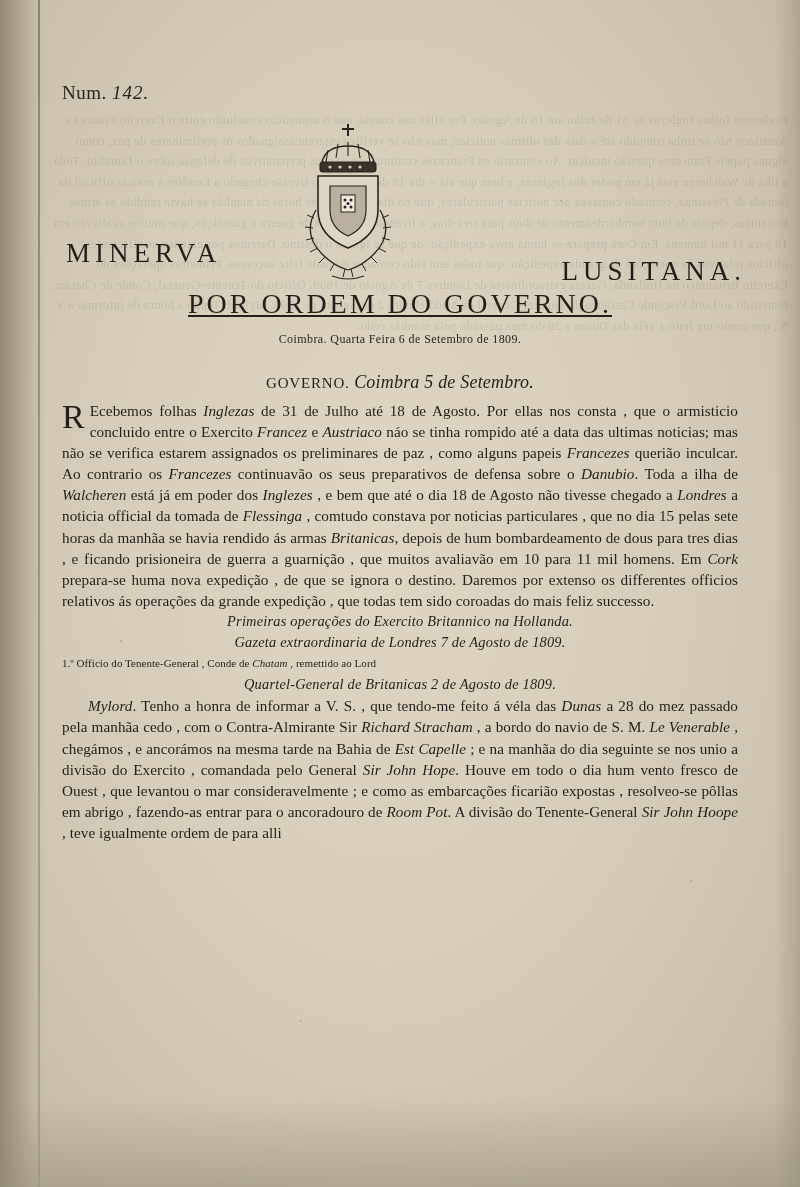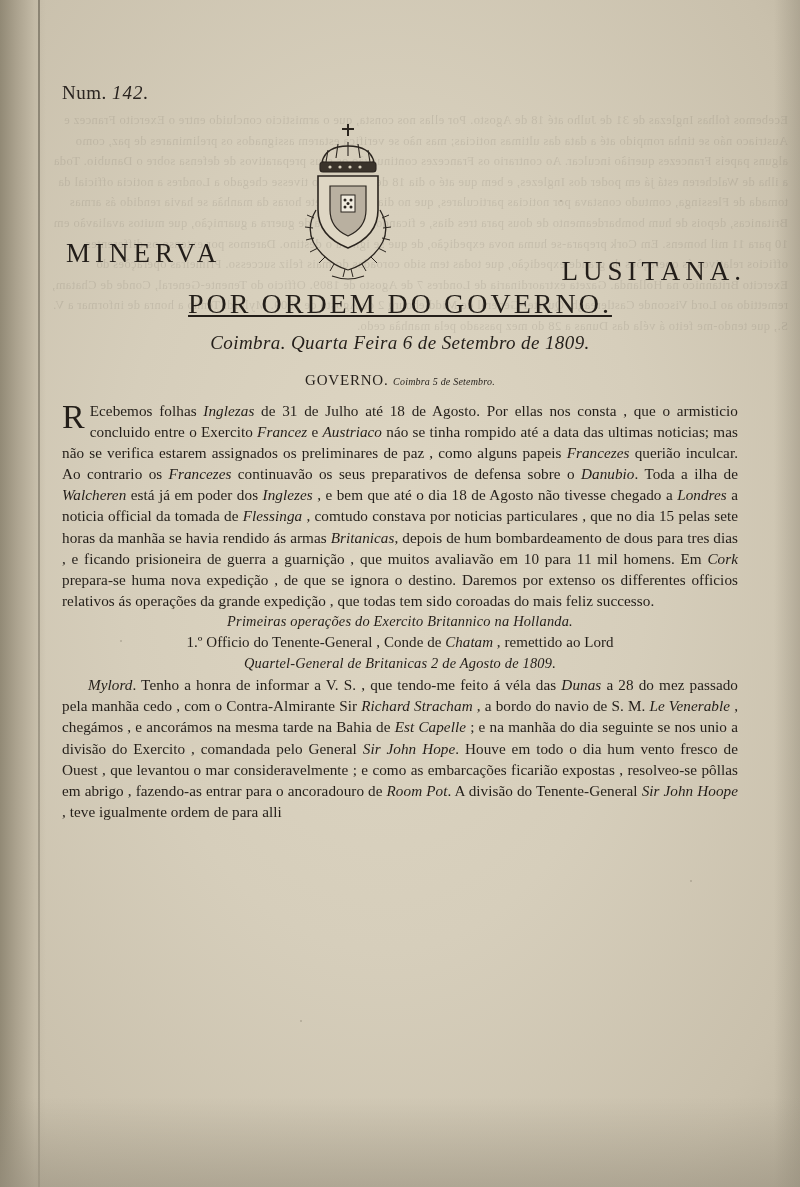--- a/index.html
+++ b/index.html
@@ -108,35 +108,34 @@
     font-size: 28px;
     letter-spacing: 3px;
     color: #241f1a;
     text-decoration: underline;
   }
   .date-line {
     position: absolute;
     left: 0; top: 332px;
     width: 800px;
     text-align: center;
-    font-size: 19px;
-    font-style: italic;
+    font-size: 12px;
     letter-spacing: .4px;
   }
   .dateline-place {
     position: absolute;
     left: 0; top: 372px;
     width: 800px;
     text-align: center;
     font-size: 15px;
     letter-spacing: .8px;
   }
   .dateline-place .sub {
     font-style: italic;
-    font-size: 10px;
+    font-size: 18px;
     letter-spacing: .2px;
   }
   
   .body {
     position: absolute;
     left: 62px; top: 400px;
     width: 676px;
     font-size: 15.2px;
     line-height: 21.1px;
     text-align: justify;
@@ -154,22 +153,22 @@
   i { font-style: italic; }
   .center-it {
     display: block;
     text-align: center;
     font-style: italic;
     font-size: 14.4px;
     letter-spacing: .2px;
   }
   .center-ro {
     display: block;
-    text-align: center;
-    font-size: 15px;
+    text-align: left;
+    font-size: 11px;
   }
   .indent { text-indent: 26px; }
   
   .speck {
     position: absolute;
     background: #6f6658;
     border-radius: 50%;
     opacity: .35;
   }
 </style>
@@ -241,20 +240,21 @@
     <div class="dateline-place">
       <span>GOVERNO.</span>
       <span class="sub">Coimbra 5 de Setembro.</span>
     </div>
 
     <div class="body">
       <p>
         <span class="dropcap">R</span><span>Ecebemos folhas <i>Inglezas</i> de 31 de Julho até 18 de Agosto. Por ellas nos consta , que o armisticio concluido entre o Exercito <i>Francez</i> e <i>Austriaco</i> náo se tinha rompido até a data das ultimas noticias; mas não se verifica estarem assignados os preliminares de paz , como alguns papeis <i>Francezes</i> querião inculcar. Ao contrario os <i>Francezes</i> continuavão os seus preparativos de defensa sobre o <i>Danubio</i>. Toda a ilha de <i>Walcheren</i> está já em poder dos <i>Inglezes</i> , e bem que até o dia 18 de Agosto não tivesse chegado a <i>Londres</i> a noticia official da tomada de <i>Flessinga</i> , comtudo constava por noticias particulares , que no dia 15 pelas sete horas da manhãa se havia rendido ás armas <i>Britanicas</i>, depois de hum bombardeamento de dous para tres dias , e ficando prisioneira de guerra a guarnição , que muitos avaliavão em 10 para 11 mil homens. Em <i>Cork</i> prepara-se huma nova expedição , de que se ignora o destino. Daremos por extenso os differentes officios relativos ás operações da grande expedição , que todas tem sido coroadas do mais feliz successo.</span>
       </p>
       <p class="center-it">Primeiras operações do Exercito Britannico na Hollanda.</p>
+      <p class="center-it">Gazeta extraordinaria de Londres 7 de Agosto de 1809.</p>
       <p class="center-ro">1.º Officio do Tenente-General , Conde de <i>Chatam</i> , remettido ao Lord</p>
       <p class="center-it"><i>Quartel-General</i> de <i>Britanicas</i> 2 de Agosto de 1809.</p>
       <p class="indent"><i>Mylord</i>. Tenho a honra de informar a V. S. , que tendo-me feito á véla das <i>Dunas</i> a 28 do mez passado pela manhãa cedo , com o Contra-Almirante Sir <i>Richard Stracham</i> , a bordo do navio de S. M. <i>Le Venerable</i> , chegámos , e ancorámos na mesma tarde na Bahia de <i>Est Capelle</i> ; e na manhãa do dia seguinte se nos unio a divisão do Exercito , comandada pelo General <i>Sir John Hope</i>. Houve em todo o dia hum vento fresco de Ouest , que levantou o mar consideravelmente ; e como as embarcações ficarião expostas , resolveo-se pôllas em abrigo , fazendo-as entrar para o ancoradouro de <i>Room Pot</i>. A divisão do Tenente-General <i>Sir John Hoope</i> , teve igualmente ordem de para alli</p>
     </div>
 
   </div>
 
   <div class="speck" style="left:120px; top:640px; width:2px; height:2px;"></div>
   <div class="speck" style="left:430px; top:520px; width:2px; height:2px;"></div>
   <div class="speck" style="left:690px; top:880px; width:2px; height:2px;"></div>

